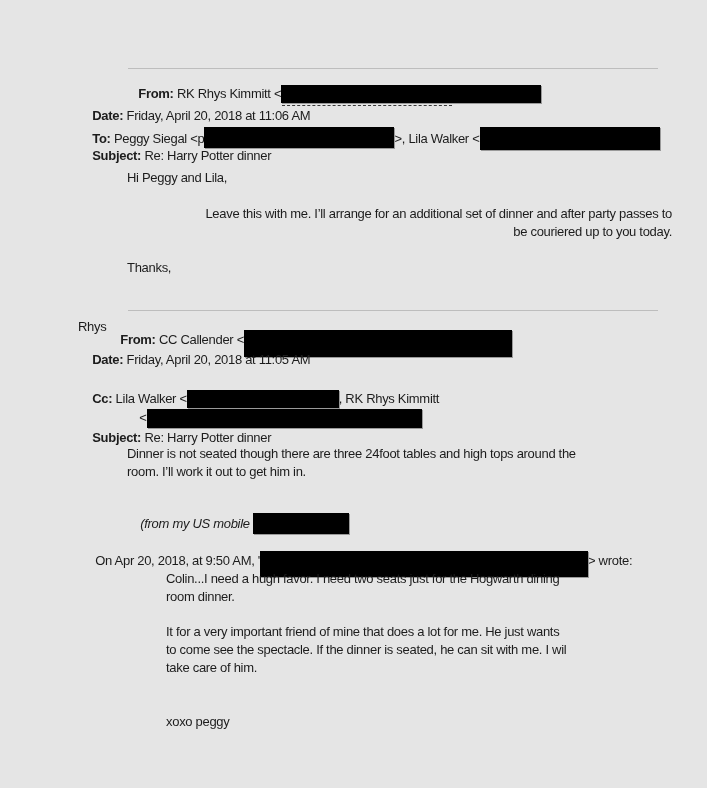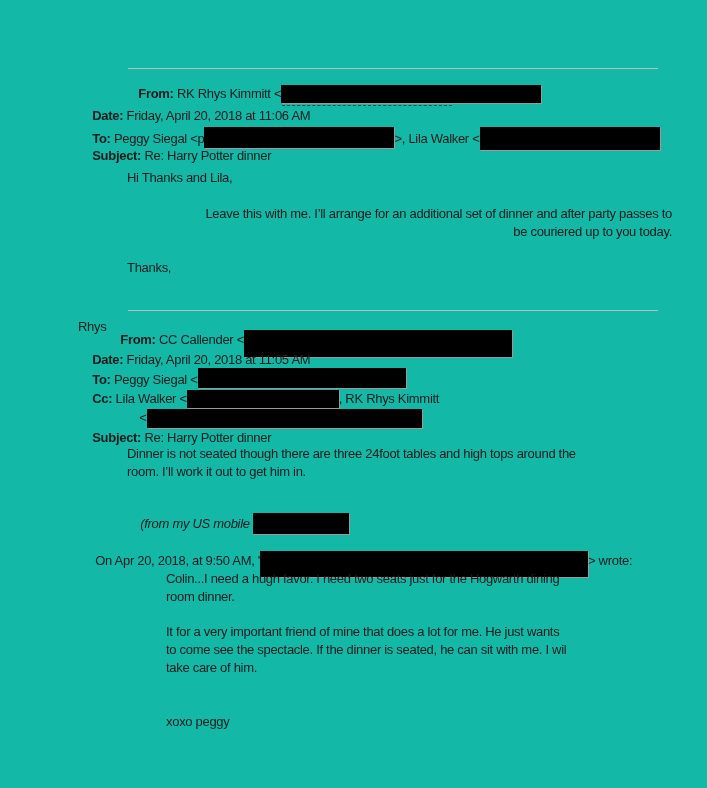--- a/index.html
+++ b/index.html
@@ -4,21 +4,21 @@
 <style>
   html, body {
     margin: 0;
     padding: 0;
     background: #ffffff;
   }
   #doc {
     position: relative;
     width: 707px;
     height: 788px;
-    background: #14b8a6;
+    background: #e5e5e5;
     font-family: "Liberation Sans", "DejaVu Sans", sans-serif;
     font-size: 13px;
     letter-spacing: -0.3px;
     color: #1c1c1c;
     overflow: hidden;
   }
   .line {
     position: absolute;
     white-space: pre;
     line-height: 16px;
@@ -76,42 +76,39 @@
   </div>
 
   <div class="line" style="top:112px; left:79px;">
     <span class="lbl">To:</span><span> Peggy Siegal &lt;p</span><span class="redact r-e1-toA"></span><span>&gt;, Lila Walker &lt;</span><span class="redact r-e1-toB"></span>
   </div>
 
   <div class="line" style="top:132px; left:79px;">
     <span class="lbl">Subject:</span><span> Re: Harry Potter dinner</span>
   </div>
 
-  <div class="para" style="top:169px; left:127px;">Hi Thanks and Lila,</div>
+  <div class="para" style="top:169px; left:127px;">Hi Peggy and Lila,</div>
 
   <div class="para" style="top:205px; left:127px; width:545px;text-align:right;">Leave this with me. I’ll arrange for an additional set of dinner and after party passes to
 be couriered up to you today.</div>
 
   <div class="para" style="top:259px; left:127px;text-align:center;">Thanks,</div>
 
   <div class="para" style="top:277px; left:78px;margin-top:41px;">Rhys</div>
 
   <div class="rule" style="top:310px; left:128px; width:530px;"></div>
 
   <div class="line" style="top:311px; left:107px;">
     <span class="lbl">From:</span><span> CC Callender &lt;</span><span class="redact r-e2-from"></span>
   </div>
 
   <div class="line" style="top:336px; left:79px;">
     <span class="lbl">Date:</span><span> Friday, April 20, 2018 at 11:05 AM</span>
   </div>
 
-  <div class="line" style="top:355px; left:79px;">
-    <span class="lbl">To:</span><span> Peggy Siegal &lt;</span><span class="redact r-e2-to"></span>
-  </div>
 
   <div class="line" style="top:375px; left:79px;">
     <span class="lbl">Cc:</span><span> Lila Walker &lt;</span><span class="redact r-e2-cc"></span><span>, RK Rhys Kimmitt</span>
   </div>
 
   <div class="line" style="top:393px; left:126px;">
     <span>&lt;</span><span class="redact r-e2-cc2"></span>
   </div>
 
   <div class="line" style="top:414px; left:79px;">

